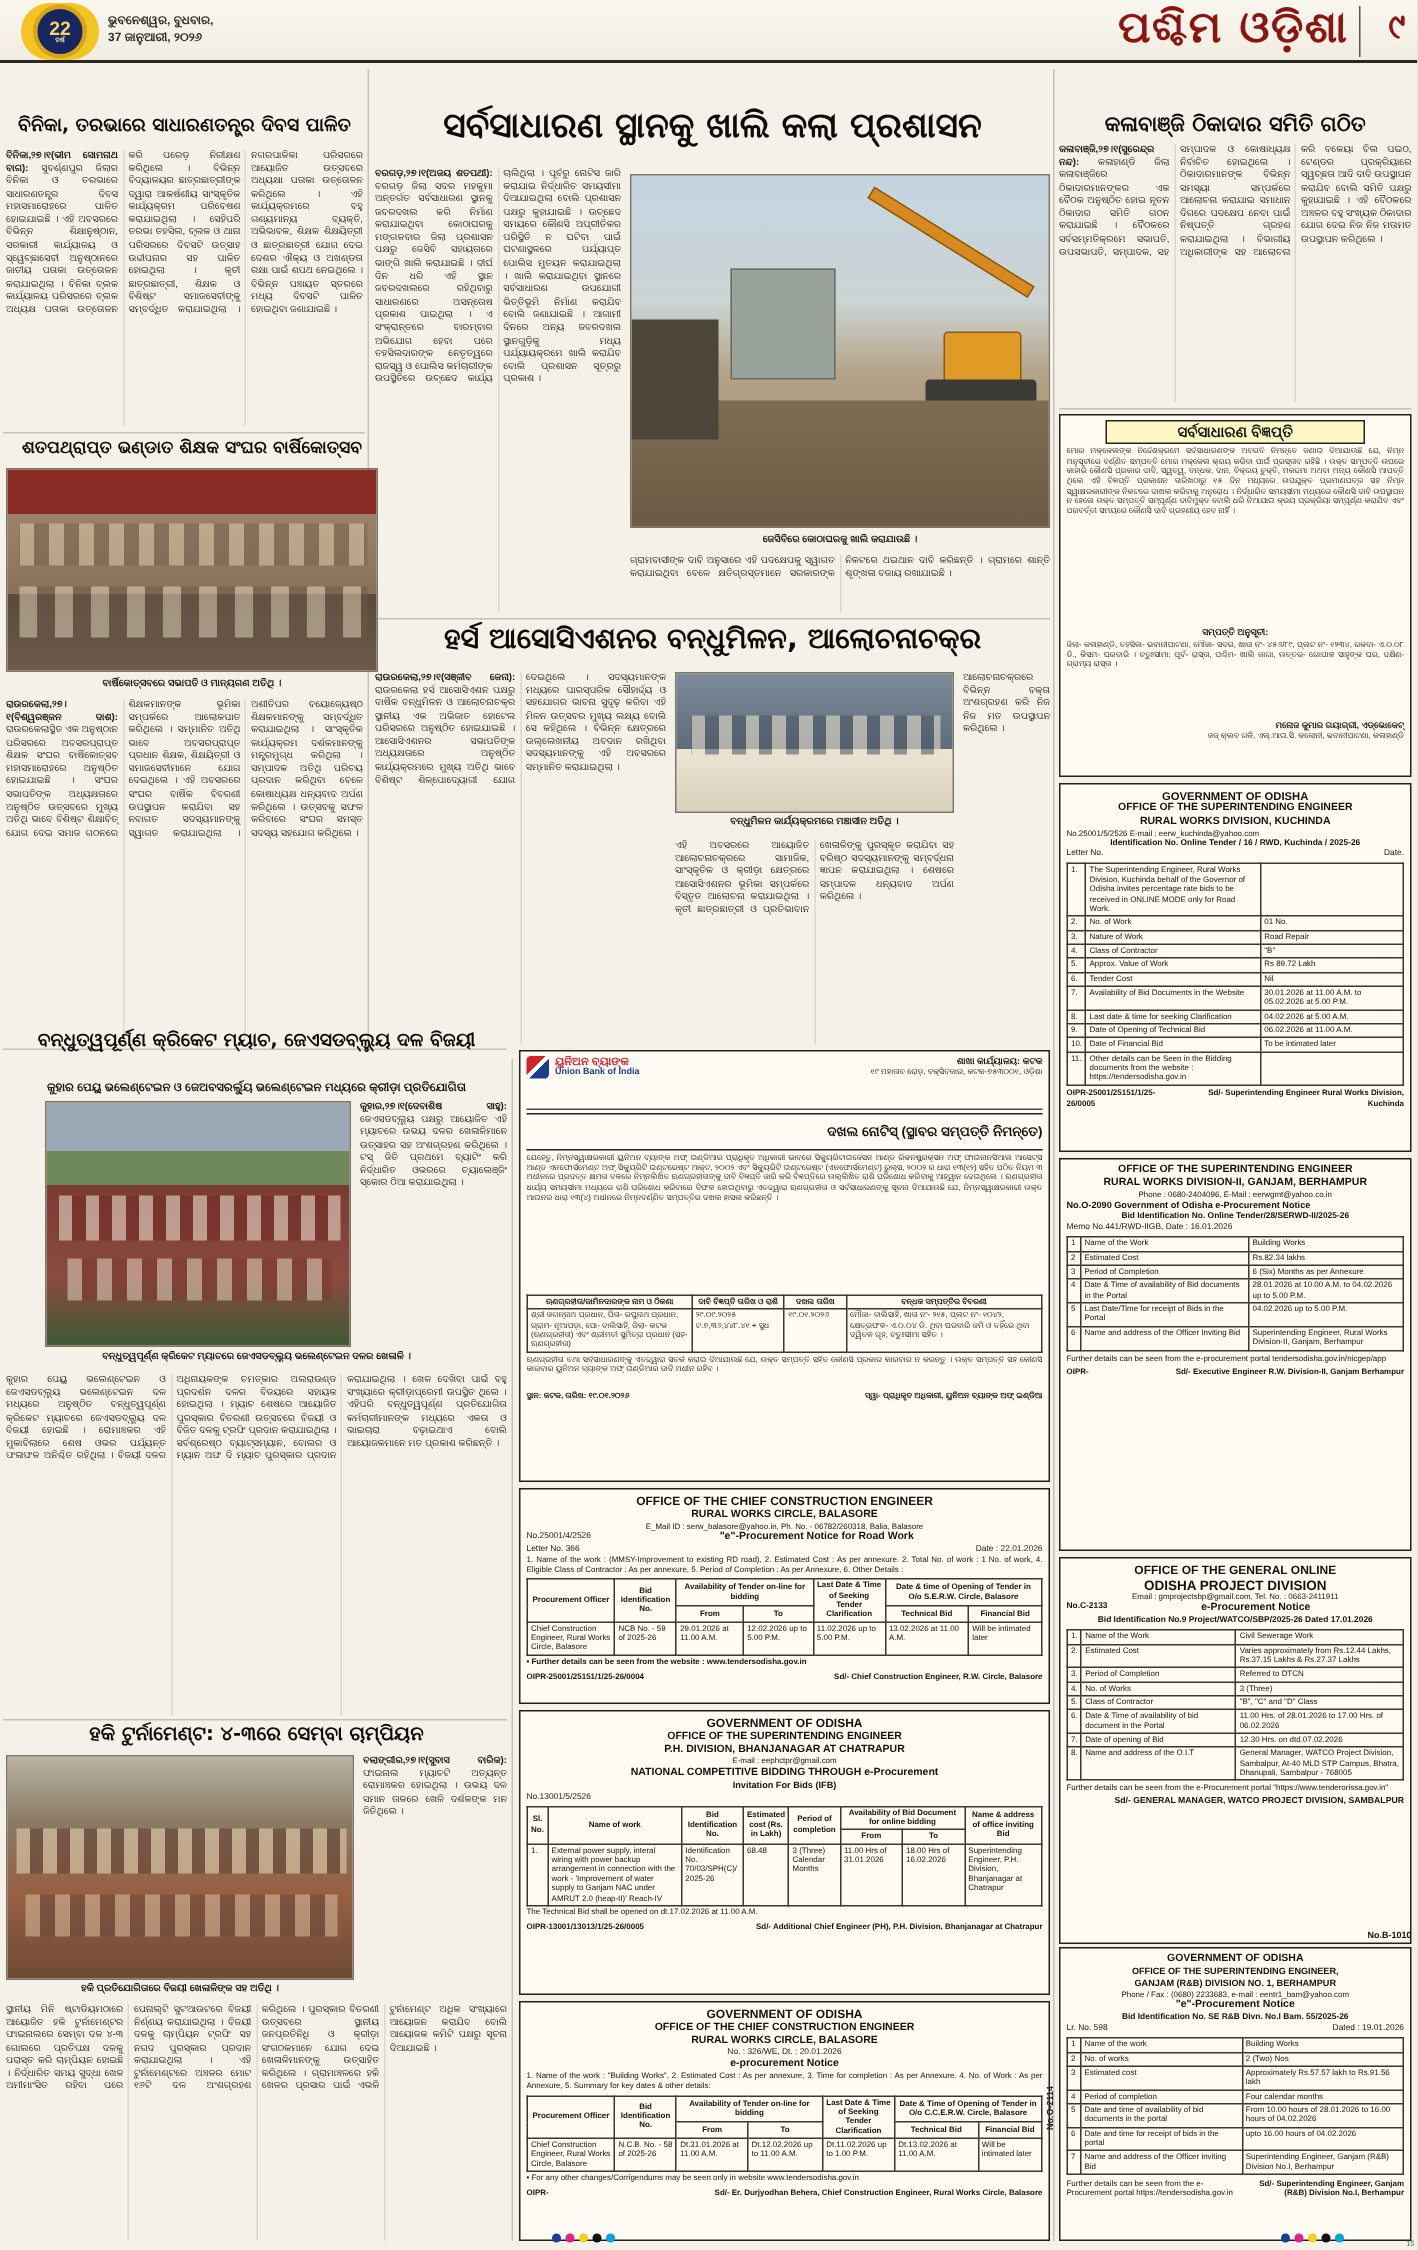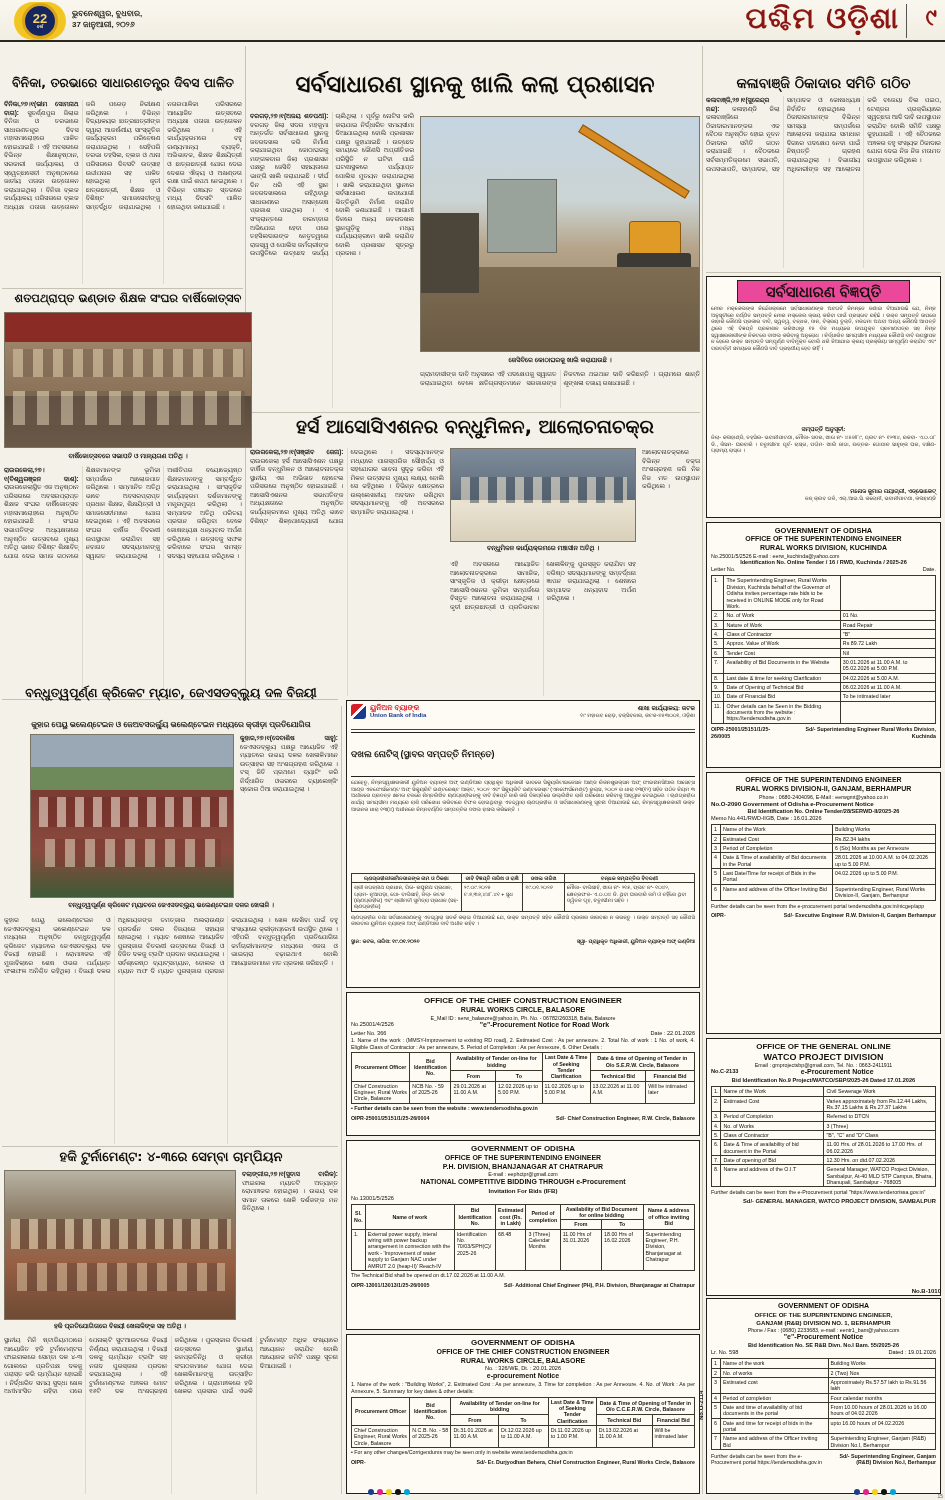--- a/index.html
+++ b/index.html
@@ -30,26 +30,26 @@
 .badgewrap{position:absolute;left:14px;top:2px;width:52px;height:38px;background:#f2c522;border-radius:20px}
 .badge{position:absolute;left:8px;top:1px;width:36px;height:36px;border-radius:50%;background:#16265f;border:3px solid #d9a41c;color:#f5d46a;font-weight:700;display:flex;flex-direction:column;align-items:center;justify-content:center}
 .badge .n{font-size:13px;line-height:1}
 .badge .y{font-size:4.5px;line-height:1;color:#f0e6c0}
 .mast-title{position:absolute;right:46px;top:1px;font-size:29px;font-weight:700;color:#8b1511;font-family:"DejaVu Sans",sans-serif;letter-spacing:1px}
 .mast-div{position:absolute;right:38px;top:4px;width:1.5px;height:34px;background:#555}
 .mast-page{position:absolute;right:8px;top:4px;font-size:23px;font-weight:700;color:#8b1511}
 .mast-date{position:absolute;left:72px;top:9px;font-size:8px;font-weight:700;line-height:1.35;color:#2c2822}
 .reg{position:absolute;display:flex;gap:3px}
 .reg i{width:6px;height:6px;border-radius:50%;display:block}
-.ubhead{display:flex;justify-content:space-between;align-items:flex-start;gap:6px;border-bottom:1px solid #444;padding-bottom:10px}
+.ubhead{display:flex;justify-content:space-between;align-items:flex-start;gap:6px;border-bottom:1px solid #444;padding-bottom:20px}
 .ubmark{width:15px;height:15px;border-radius:3px;background:linear-gradient(135deg,#d5202a 42%,#ffffff 42%,#ffffff 55%,#1a3c8f 55%);flex:none}
 .ubod{font-size:7.5px;font-weight:700;color:#d5202a;line-height:1.1}
 .uben{font-size:6px;font-weight:700;color:#1a3c8f;line-height:1.1}
-.ubtitle{border-top:1.2px solid #222;border-bottom:1.2px solid #222;margin:2px 0;padding:16px 0;text-align:left;font-weight:700;font-size:9px}
-.pn-title{border:1.2px solid #222;margin:0 26px 2px;padding:1.5px 0;text-align:center;font-weight:700;font-size:15px;background:#ec4899}
+.ubtitle{border-top:1.2px solid #222;border-bottom:1.2px solid #222;margin:2px 0;padding:6px 0;text-align:right;font-weight:700;font-size:9px}
+.pn-title{border:1.2px solid #222;margin:0 26px 2px;padding:1.5px 0;text-align:center;font-weight:700;font-size:10px;background:#fef9c3}
 .sig{font-weight:700;text-align:right;font-size:5.8px;line-height:1.3}
 .vlabel{position:absolute;font-size:6px;font-weight:700;transform:rotate(-90deg);transform-origin:left top;white-space:nowrap;color:#222}
 </style>
 </head>
 <body>
 
 <div id="page">
 
   <header class="a masthead">
     <div class="badgewrap">
@@ -303,21 +303,21 @@
     </table>
     <div class="t5" style="margin-top:2px">Further details can be seen from the e-procurement portal tendersodisha.gov.in/nicgep/app</div>
     <div class="foot">
       <span>OIPR-</span>
       <span class="r">Sd/- Executive Engineer R.W. Division-II, Ganjam Berhampur</span>
     </div>
   </section>
 
   <section class="box" style="left:706px;top:1038px;width:235px;height:258px">
     <div class="c b t8">OFFICE OF THE GENERAL ONLINE</div>
-    <div class="c b" style="font-size:9px">WATCO PROJECT DIVISION</div>
+    <div class="c b" style="font-size:9px">ODISHA PROJECT DIVISION</div>
     <div class="c t5">Email : gmprojectsbp@gmail.com, Tel. No. : 0663-2411911</div>
     <div class="flexrow">
       <span class="t55 b">No.C-2133</span>
       <span class="b t7">e-Procurement Notice</span>
       <span></span>
     </div>
     <div class="c b t55">Bid Identification No.9 Project/WATCO/SBP/2025-26 Dated 17.01.2026</div>
     <table class="nt">
       <tbody>
 

